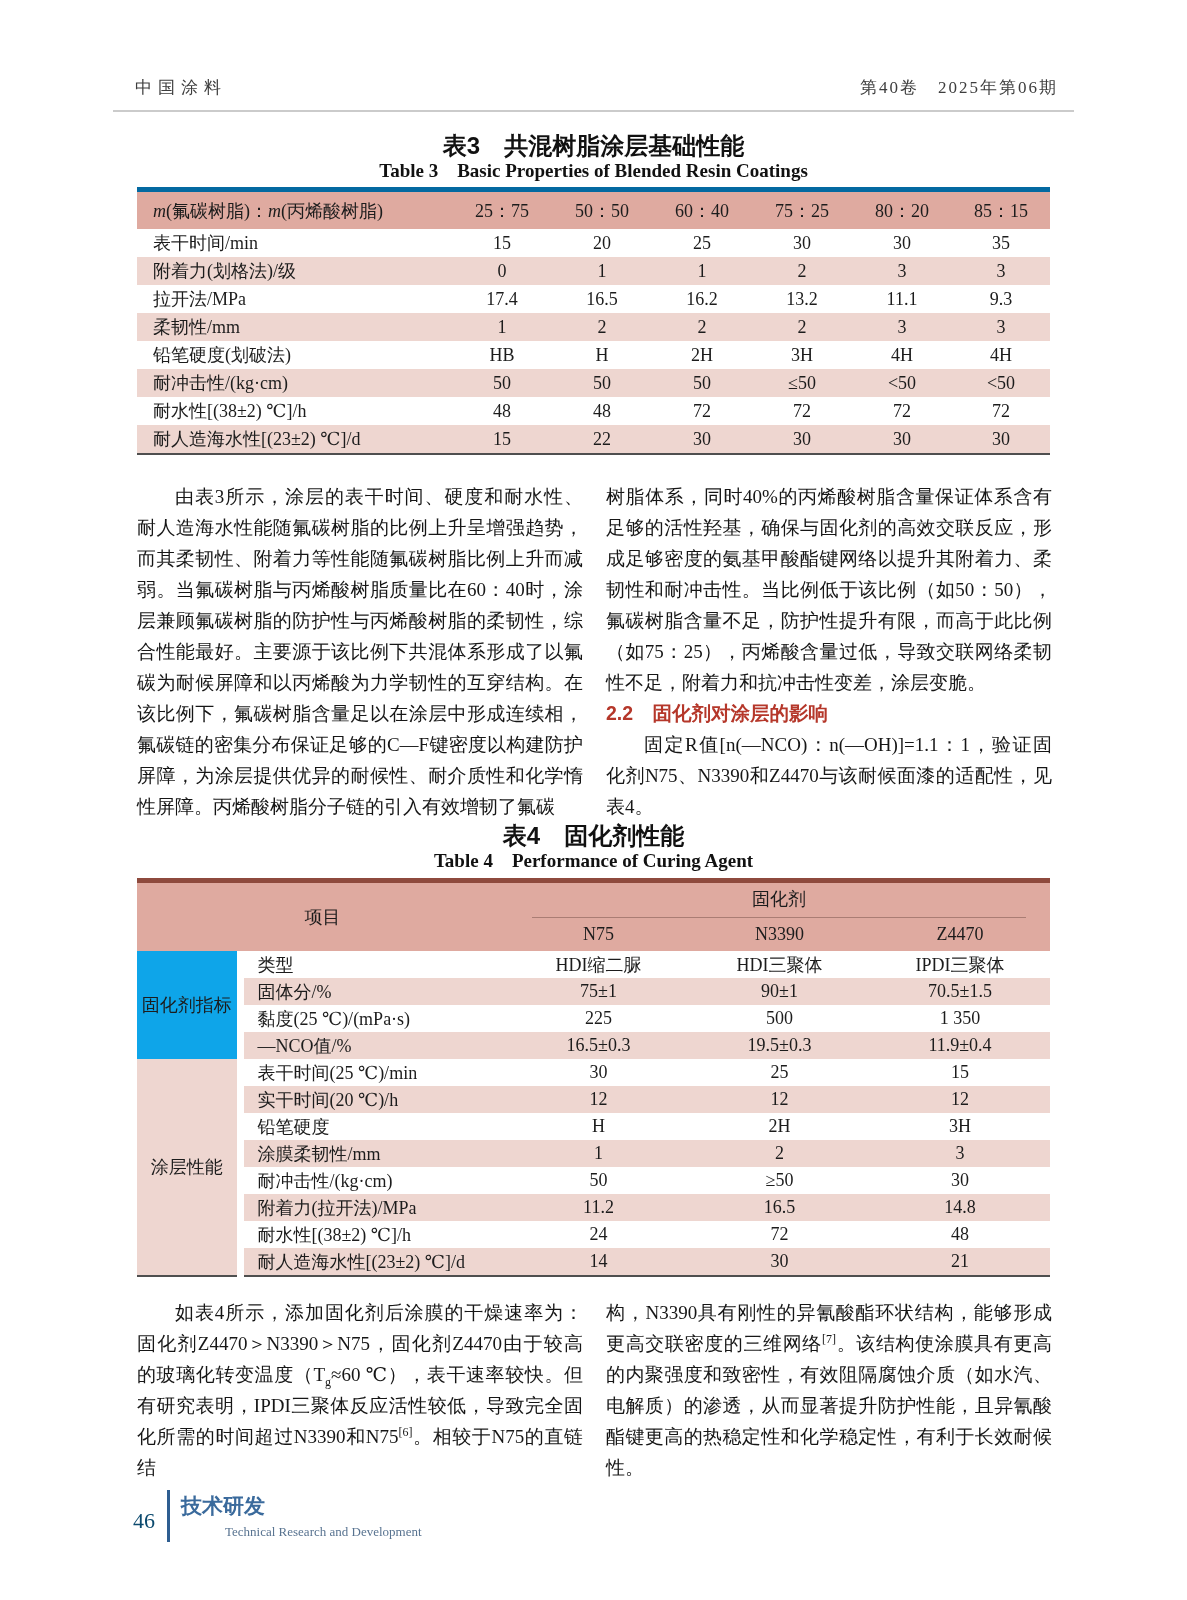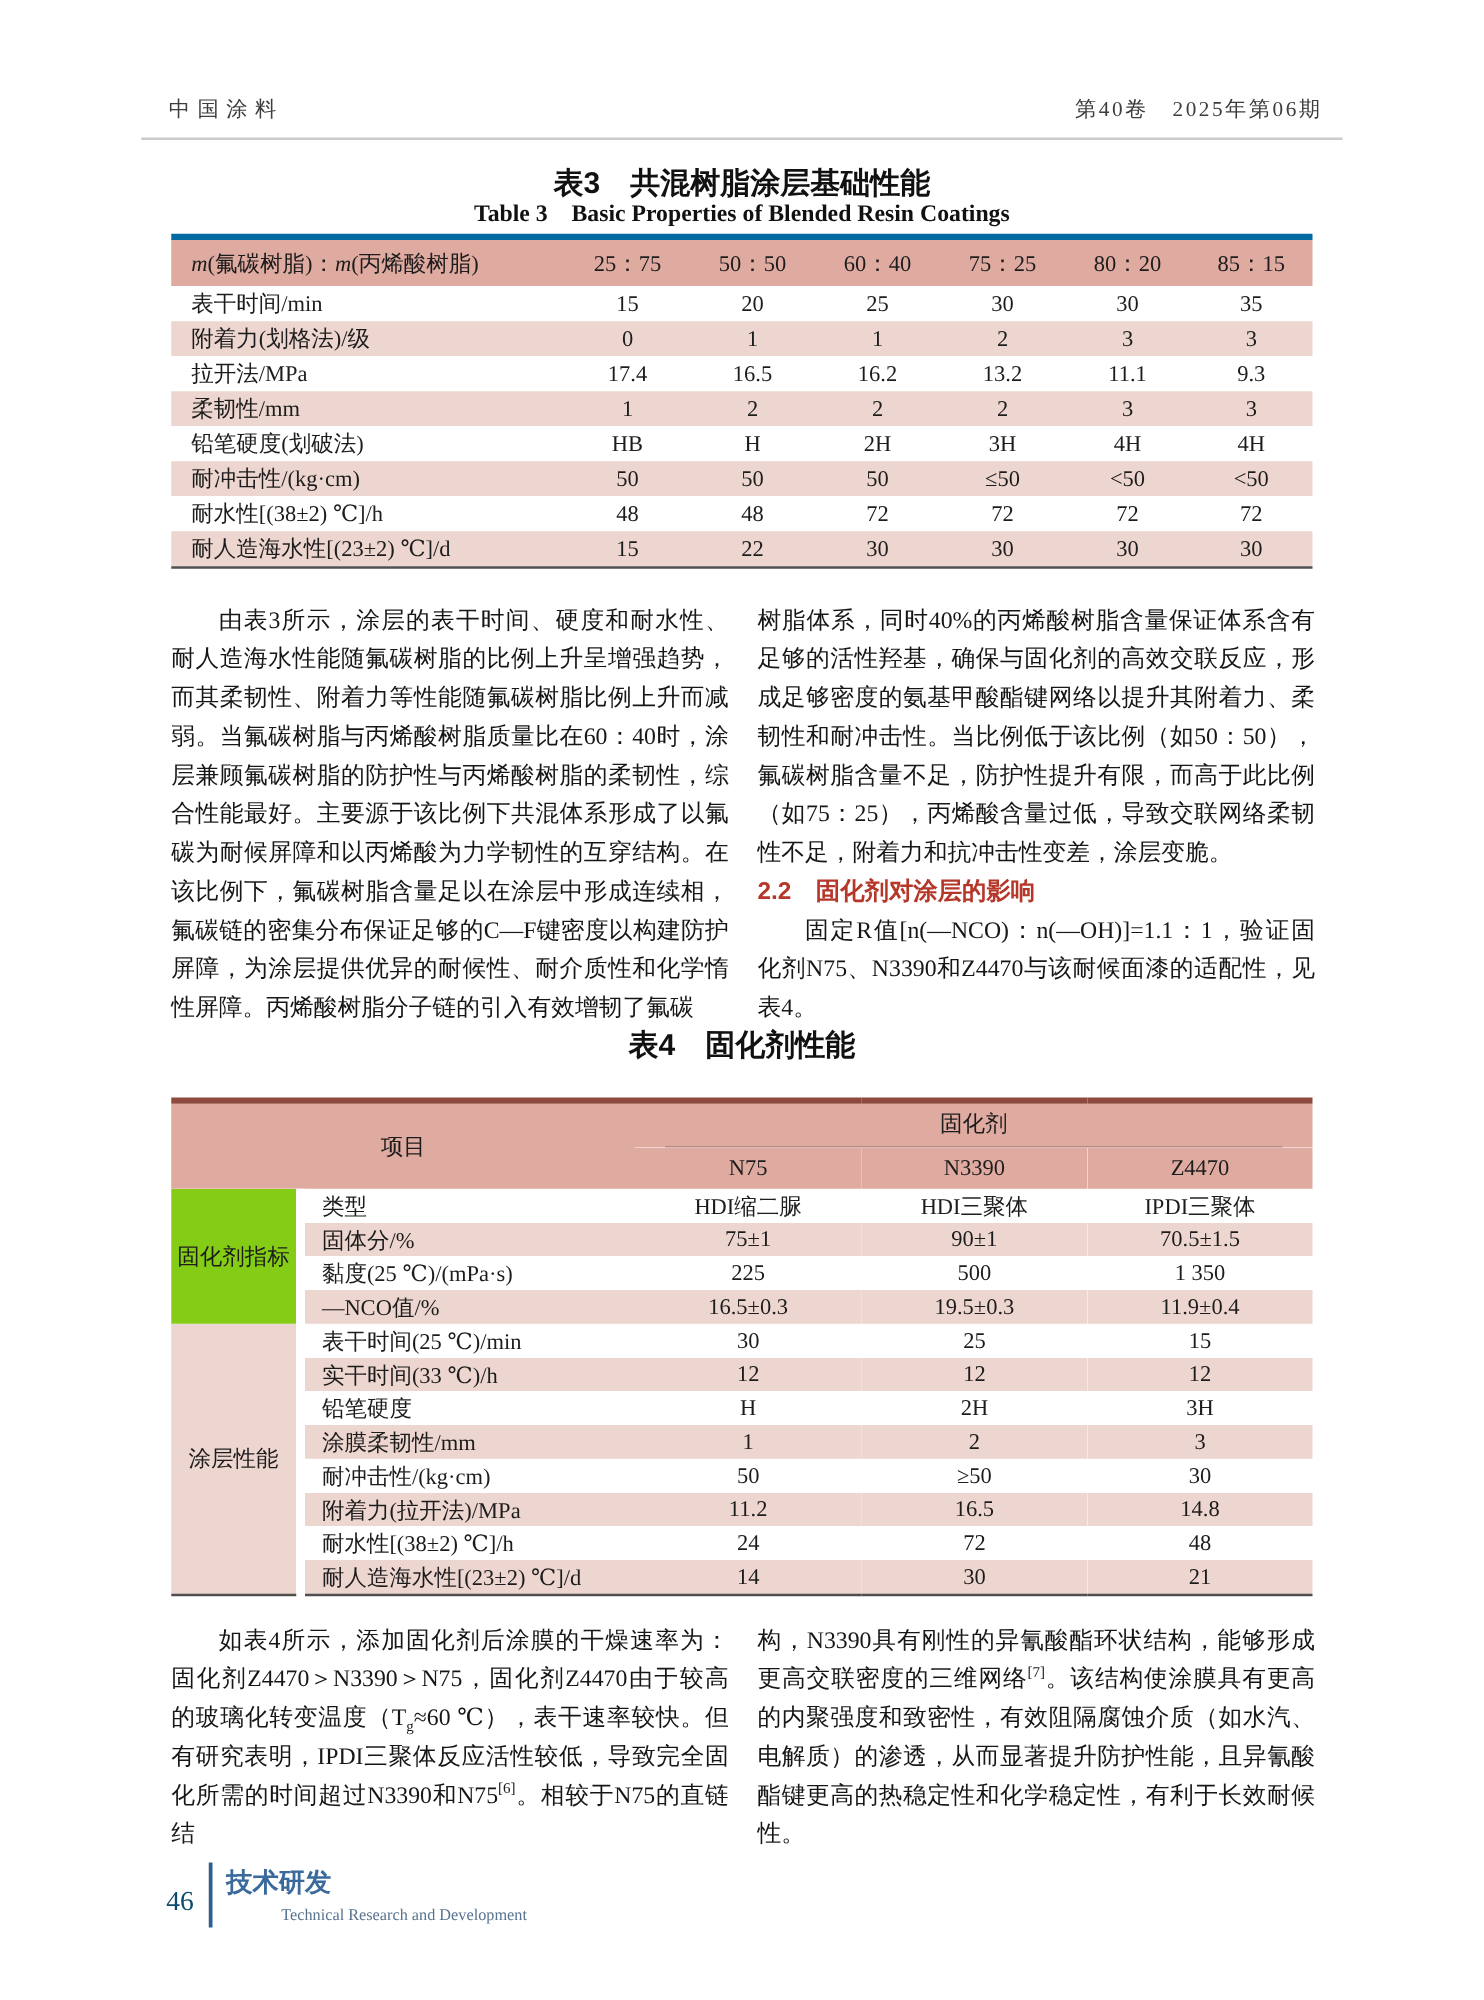--- a/index.html
+++ b/index.html
@@ -33,21 +33,21 @@
   .t3 tbody tr:nth-child(even) td{background:#eed6d0;}
   .t3 i{font-style:italic;}
 
   
   .t4{position:absolute;top:878px;left:137px;width:913px;
       border-top:5px solid #8e4a3d;border-bottom:2px solid #4f4f4f;}
   .t4 thead td{background:#dfaaa0;height:33px;}
   .t4 tbody td{height:27px;}
   .t4 td.rowlbl{text-align:left;padding-left:14px;}
   .t4 tbody tr:nth-child(even) td:not(.group){background:#eed6d0;}
-  .t4 td.group{border-right:7px solid #ffffff;background:#84cc16;}
+  .t4 td.group{border-right:7px solid #ffffff;background:#0ea5e9;}
   .t4 td.group.gB{background:#eed6d0;}
   .t4 .agent-span{display:block;margin:0 24px;padding:4px 0 6px 0;border-bottom:1px solid #aa7d74;}
 
   
   .cols{position:absolute;left:137px;width:915px;display:flex;gap:23px;}
   #bodytop{top:481px;justify-content:space-between;} #bodybot{top:1297px;}
   .col{width:446px;text-align:justify;font-size:19px;line-height:31px;color:#161616;}
   .col p{margin:0;}
   .indent{text-indent:2em;}
   .h22{color:#b5372a;font-weight:bold;font-size:19.5px;
@@ -177,20 +177,21 @@
       <p class="indent">由表3所示，涂层的表干时间、硬度和耐水性、耐人造海水性能随氟碳树脂的比例上升呈增强趋势，而其柔韧性、附着力等性能随氟碳树脂比例上升而减弱。当氟碳树脂与丙烯酸树脂质量比在60：40时，涂层兼顾氟碳树脂的防护性与丙烯酸树脂的柔韧性，综合性能最好。主要源于该比例下共混体系形成了以氟碳为耐候屏障和以丙烯酸为力学韧性的互穿结构。在该比例下，氟碳树脂含量足以在涂层中形成连续相，氟碳链的密集分布保证足够的C—F键密度以构建防护屏障，为涂层提供优异的耐候性、耐介质性和化学惰性屏障。丙烯酸树脂分子链的引入有效增韧了氟碳</p>
     </div>
     <div class="col">
       <p>树脂体系，同时40%的丙烯酸树脂含量保证体系含有足够的活性羟基，确保与固化剂的高效交联反应，形成足够密度的氨基甲酸酯键网络以提升其附着力、柔韧性和耐冲击性。当比例低于该比例（如50：50），氟碳树脂含量不足，防护性提升有限，而高于此比例（如75：25），丙烯酸含量过低，导致交联网络柔韧性不足，附着力和抗冲击性变差，涂层变脆。</p>
       <p class="h22">2.2　固化剂对涂层的影响</p>
       <p class="indent">固定R值[n(—NCO)：n(—OH)]=1.1：1，验证固化剂N75、N3390和Z4470与该耐候面漆的适配性，见表4。</p>
     </div>
   </div>
 
   <div class="tbl-title-cn" id="t4cn">表4　固化剂性能</div>
+  <div class="tbl-title-en" id="t4en">Table 4　Performance of Curing Agent</div>
 
   <table class="t4">
     <colgroup>
         <col style="width:103px">
         <col style="width:268px">
         <col style="width:181px">
         <col style="width:181px">
         <col style="width:180px">
       </colgroup>
     <thead>
@@ -233,21 +234,21 @@
           <td>11.9±0.4</td>
       </tr>
       <tr>
         <td class="group gB" rowspan="8">涂层性能</td>
         <td class="rowlbl">表干时间(25 ℃)/min</td>
         <td>30</td>
           <td>25</td>
           <td>15</td>
       </tr>
       <tr>
-        <td class="rowlbl">实干时间(33 ℃)/h</td>
+        <td class="rowlbl">实干时间(20 ℃)/h</td>
         <td>12</td>
           <td>12</td>
           <td>12</td>
       </tr>
       <tr>
         <td class="rowlbl">铅笔硬度</td>
         <td>H</td>
           <td>2H</td>
           <td>3H</td>
       </tr>

